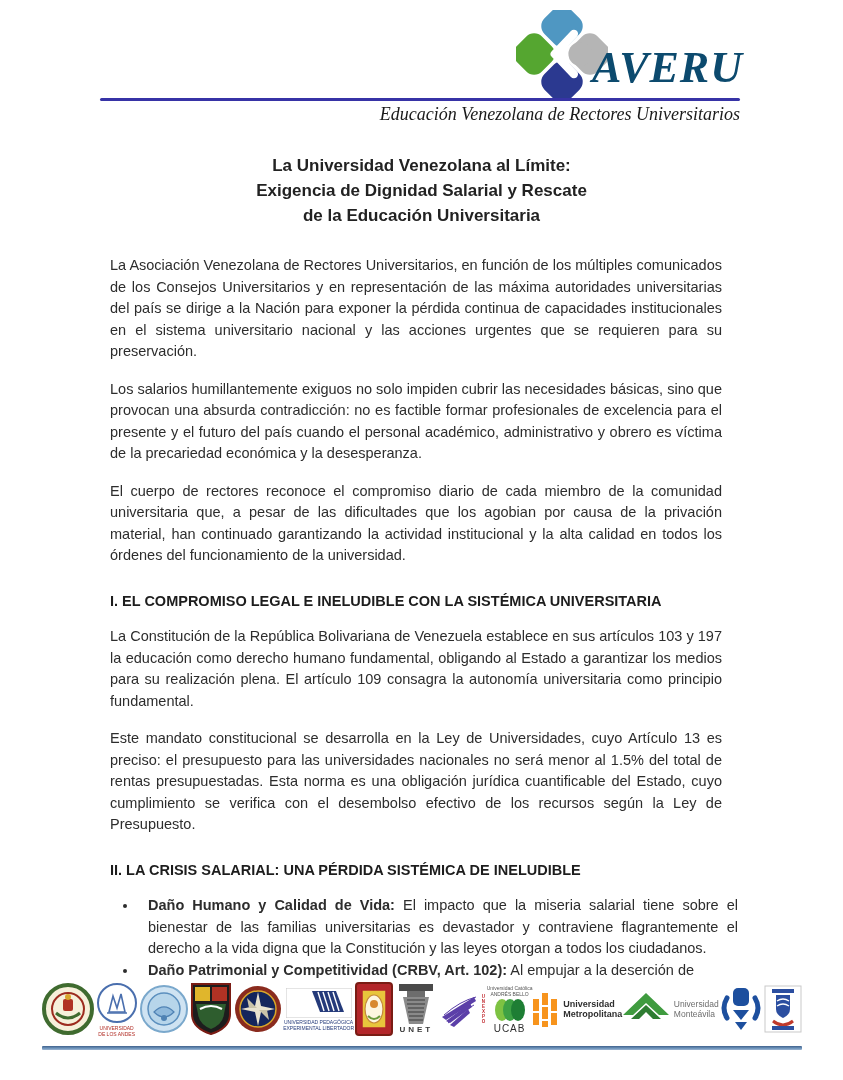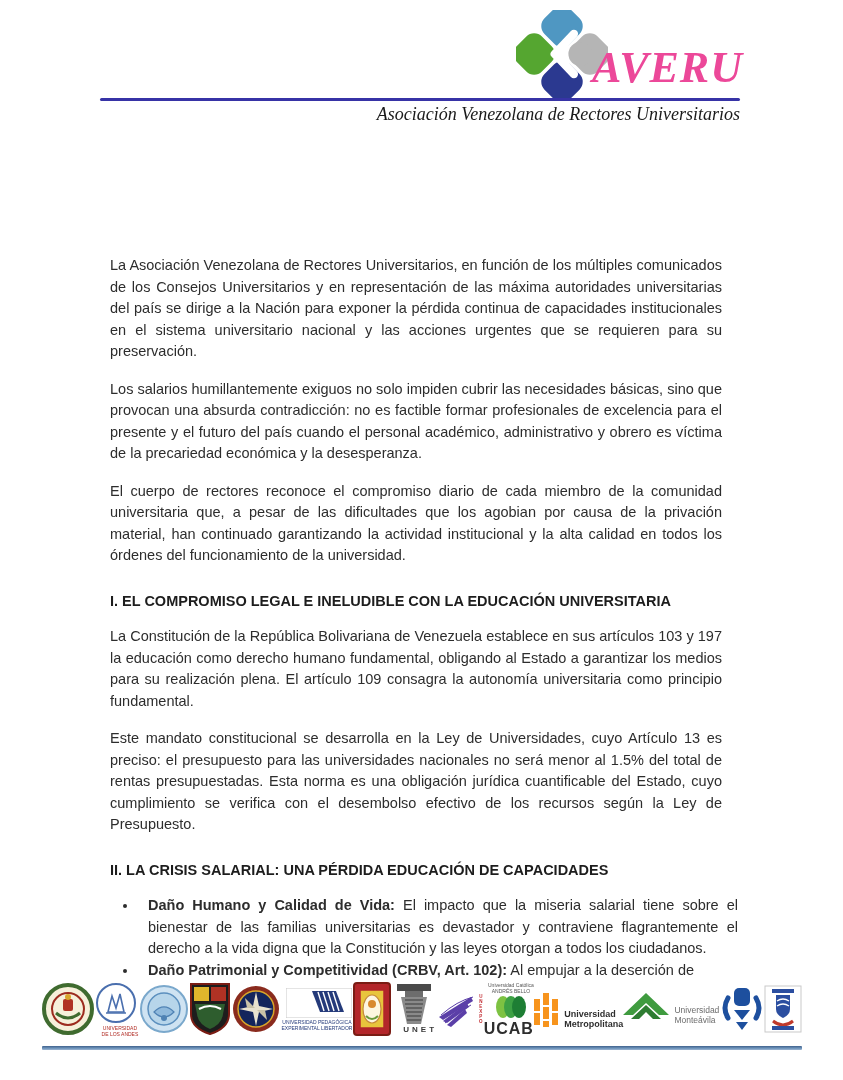--- a/index.html
+++ b/index.html
@@ -13,21 +13,21 @@
   }
 
   
   .header{position:absolute;top:0;left:0;right:0;height:130px;}
   .brand{position:absolute;top:10px;right:100px;display:flex;align-items:flex-end;}
   .brand svg{display:block;}
   .brand-name{
     font-family:"Liberation Serif","DejaVu Serif",serif;
     font-style:italic;font-weight:bold;
     font-size:44px;line-height:1;
-    color:#ec4899;
+    color:#0c4a6e;
     margin-left:-16px;margin-bottom:8px;
     letter-spacing:1px;
   }
   .header-rule{position:absolute;top:98px;left:100px;width:640px;height:3px;background:#3733a6;border-radius:2px;}
   .tagline{
     position:absolute;top:104px;right:103px;
     font-family:"Liberation Serif","DejaVu Serif",serif;
     font-style:italic;font-size:18px;color:#1a1a1a;
   }
 
@@ -57,35 +57,35 @@
     margin:0;
   }
   ul.bullets li::marker{font-size:13px;}
 
   
   .footer{position:absolute;left:42px;right:41px;bottom:30px;}
   .logo-strip{
     display:flex;align-items:center;justify-content:space-between;
     height:62px;
   }
-  .logo-item{display:flex;flex-direction:column;align-items:flex-end;justify-content:center;}
+  .logo-item{display:flex;flex-direction:column;align-items:center;justify-content:center;}
   .tiny-caption{
     font-size:5px;line-height:6px;color:#b02a22;text-align:center;
     white-space:pre-line;margin-top:1px;letter-spacing:0;
   }
   .tiny-caption.navy{color:#243a7a;}
   .tiny-caption.gray{color:#555;}
   .unet-label{font-size:8px;font-weight:bold;color:#3a3a3a;letter-spacing:3px;margin-top:1px;}
   .unexpo-wrap{display:flex;flex-direction:row;align-items:center;}
   .unexpo-label{
     writing-mode:vertical-rl;text-orientation:upright;
     font-size:4.5px;font-weight:bold;color:#c0272d;line-height:5px;margin-left:1px;
   }
-  .ucab-label{font-size:16px;font-weight:bold;color:#2e2e2e;letter-spacing:1px;}
-  .unimet-wrap,.monteavila-wrap{display:flex;flex-direction:row;align-items:flex-end;}
+  .ucab-label{font-size:10px;font-weight:normal;color:#2e2e2e;letter-spacing:1px;}
+  .unimet-wrap,.monteavila-wrap{display:flex;flex-direction:row;align-items:center;}
   .unimet-label{font-size:9px;font-weight:bold;color:#2e2e2e;line-height:10px;margin-left:4px;white-space:pre-line;}
   .monteavila-label{font-size:8.5px;color:#6d6d6d;line-height:10px;margin-left:5px;white-space:pre-line;}
   .footer-rule{
     margin-top:6px;height:4px;width:100%;
     background:linear-gradient(#41628c,#7096bd 60%,#9fb6d2);
     border-radius:1px;
   }
 </style>
 </head>
 <body>
@@ -103,34 +103,39 @@
             <rect x="52" y="50" width="39" height="39" rx="12" fill="#2b3990"></rect>
             <rect x="44" y="2" width="12" height="92" fill="#ffffff" opacity="0"></rect>
           </g>
           <polyline points="63,26 42,48 63,70" fill="none" stroke="#ffffff" stroke-width="9" stroke-linecap="round" stroke-linejoin="round"></polyline>
           <circle cx="70" cy="48" r="13" fill="#b5b5b5"></circle>
         </svg>
       </span>
       <span class="brand-name">AVERU</span>
     </div>
     <div class="header-rule"></div>
-    <div class="tagline">Asociación Venezolana de Rectores Universitarios</div>
+    <div class="tagline">Educación Venezolana de Rectores Universitarios</div>
   </div>
 
+  <h1 class="doc-title">
+    <span>La Universidad Venezolana al Límite:</span>
+    <span>Exigencia de Dignidad Salarial y Rescate</span>
+    <span>de la Educación Universitaria</span>
+  </h1>
 
   <div class="body-text">
     <p>La Asociación Venezolana de Rectores Universitarios, en función de los múltiples comunicados de los Consejos Universitarios y en representación de las máxima autoridades universitarias del país se dirige a la Nación para exponer la pérdida continua de capacidades institucionales en el sistema universitario nacional y las acciones urgentes que se requieren para su preservación.</p>
     <p>Los salarios humillantemente exiguos no solo impiden cubrir las necesidades básicas, sino que provocan una absurda contradicción: no es factible formar profesionales de excelencia para el presente y el futuro del país cuando el personal académico, administrativo y obrero es víctima de la precariedad económica y la desesperanza.</p>
     <p>El cuerpo de rectores reconoce el compromiso diario de cada miembro de la comunidad universitaria que, a pesar de las dificultades que los agobian por causa de la privación material, han continuado garantizando la actividad institucional y la alta calidad en todos los órdenes del funcionamiento de la universidad.</p>
 
-    <div class="section-heading">I. EL COMPROMISO LEGAL E INELUDIBLE CON LA EDUCACIÓN UNIVERSITARIA</div>
+    <div class="section-heading">I. EL COMPROMISO LEGAL E INELUDIBLE CON LA SISTÉMICA UNIVERSITARIA</div>
     <p>La Constitución de la República Bolivariana de Venezuela establece en sus artículos 103 y 197 la educación como derecho humano fundamental, obligando al Estado a garantizar los medios para su realización plena. El artículo 109 consagra la autonomía universitaria como principio fundamental.</p>
     <p>Este mandato constitucional se desarrolla en la Ley de Universidades, cuyo Artículo 13 es preciso: el presupuesto para las universidades nacionales no será menor al 1.5% del total de rentas presupuestadas. Esta norma es una obligación jurídica cuantificable del Estado, cuyo cumplimiento se verifica con el desembolso efectivo de los recursos según la Ley de Presupuesto.</p>
 
-    <div class="section-heading">II. LA CRISIS SALARIAL: UNA PÉRDIDA EDUCACIÓN DE CAPACIDADES</div>
+    <div class="section-heading">II. LA CRISIS SALARIAL: UNA PÉRDIDA SISTÉMICA DE INELUDIBLE</div>
 
     <ul class="bullets">
       <li><strong>Daño Humano y Calidad de Vida:</strong><span> El impacto que la miseria salarial tiene sobre el bienestar de las familias universitarias es devastador y contraviene flagrantemente el derecho a la vida digna que la Constitución y las leyes otorgan a todos los ciudadanos.</span></li>
       <li><strong>Daño Patrimonial y Competitividad (CRBV, Art. 102):</strong><span> Al empujar a la deserción de</span></li>
     </ul>
   </div>
 
   <div class="footer">
     <div class="logo-strip">
 

